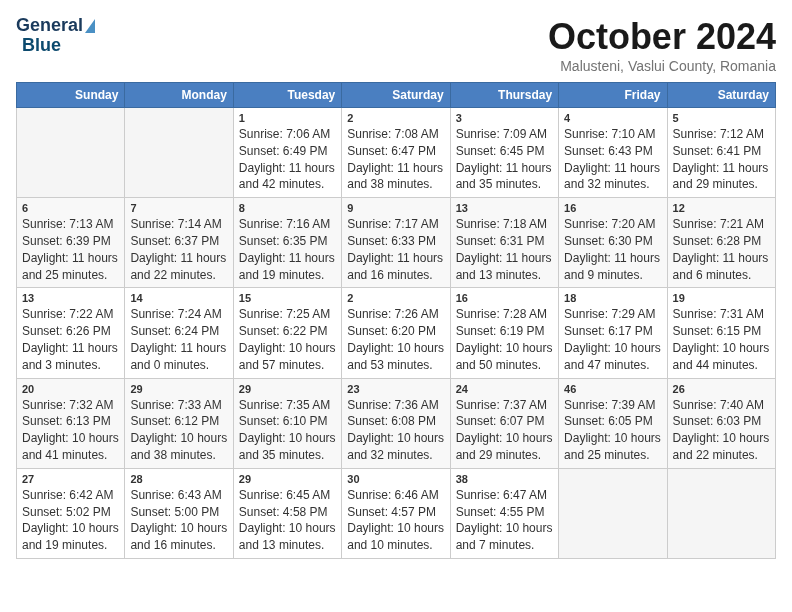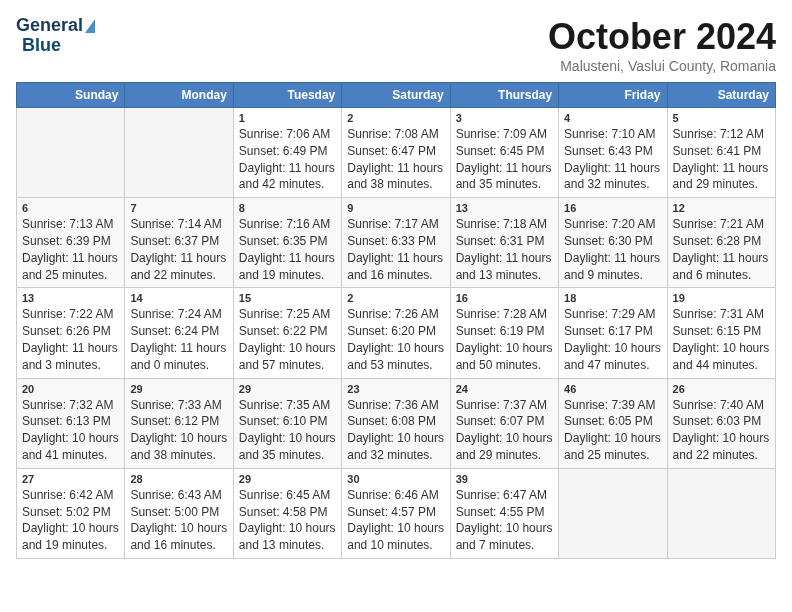--- a/index.html
+++ b/index.html
@@ -252,20 +252,20 @@
         </td>
         <td>
           <div class="day-number">29</div>
           <div class="day-info">Sunrise: 6:45 AM<br>Sunset: 4:58 PM<br>Daylight: 10 hours and 13 minutes.</div>
         </td>
         <td>
           <div class="day-number">30</div>
           <div class="day-info">Sunrise: 6:46 AM<br>Sunset: 4:57 PM<br>Daylight: 10 hours and 10 minutes.</div>
         </td>
         <td>
-          <div class="day-number">39</div>
+          <div class="day-number">38</div>
           <div class="day-info">Sunrise: 6:47 AM<br>Sunset: 4:55 PM<br>Daylight: 10 hours and 7 minutes.</div>
         </td>
         <td class="empty"></td>
         <td class="empty"></td>
       </tr>
     </tbody>
 </table>
 
 </body></html>

